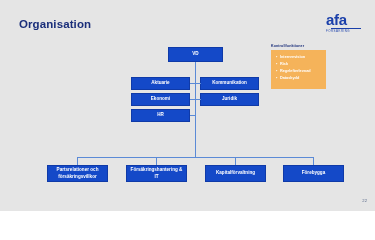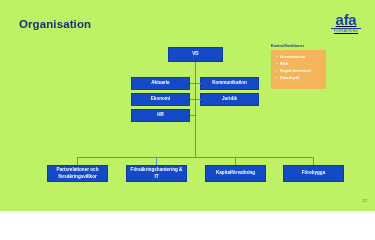--- a/index.html
+++ b/index.html
@@ -13,42 +13,41 @@
   body {
     font-family: "Liberation Sans", sans-serif;
     background: #ffffff;
     position: relative;
   }
 
   .slide {
     position: relative;
     width: 375px;
     height: 211px;
-    background: #bef264;
+    background: #e5e5e5;
   }
 
   
   .slide-title {
     position: absolute;
     left: 19px;
     top: 18px;
     font-size: 11.5px;
     font-weight: bold;
     color: #1a2e7a;
     letter-spacing: 0.1px;
   }
 
   
   .logo {
     position: absolute;
     right: 9px;
     top: 12px;
     width: 40px;
-    text-align: center;
-    text-decoration: underline;
+    text-align: left;
   }
   .logo-mark {
     font-size: 15px;
     font-weight: bold;
     color: #1a3faa;
     line-height: 1;
     letter-spacing: -0.3px;
   }
   .logo-rule {
     width: 30px;

